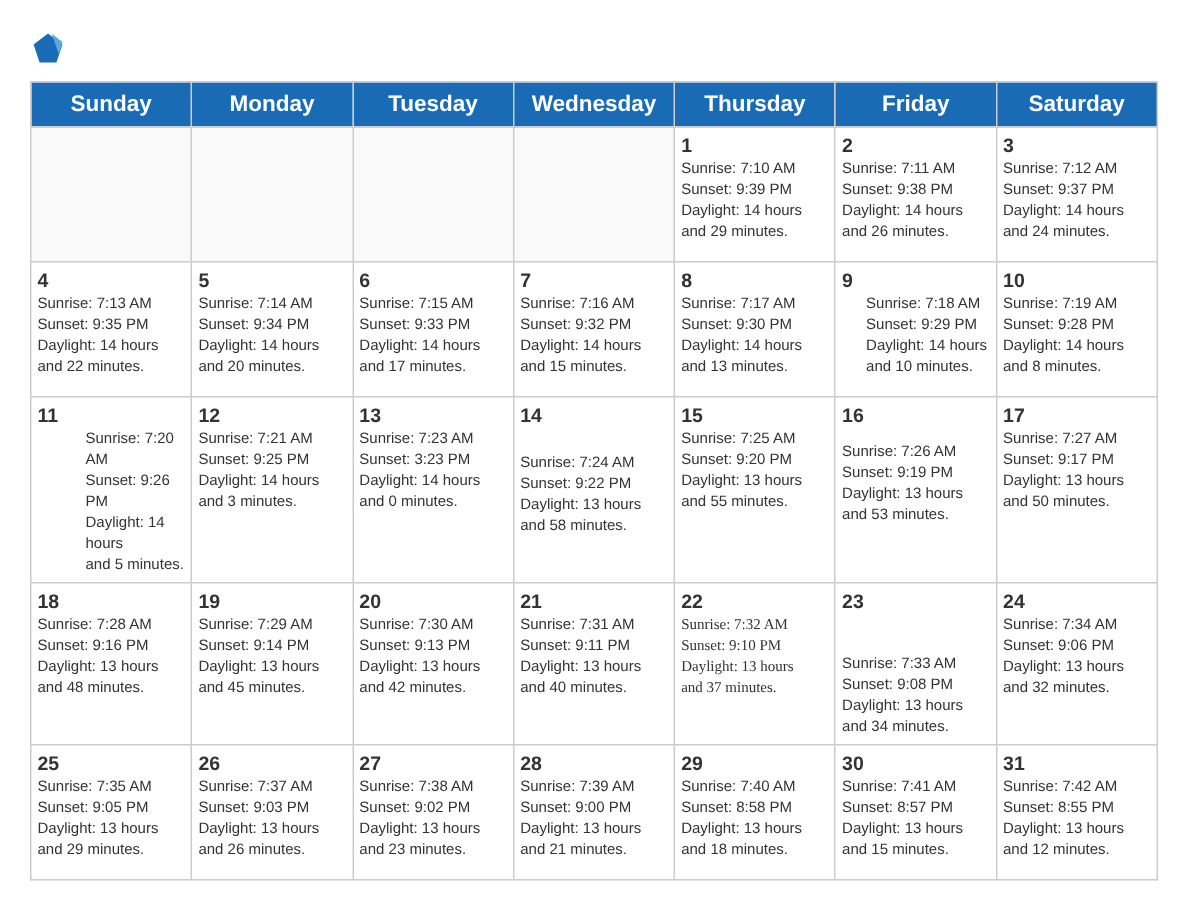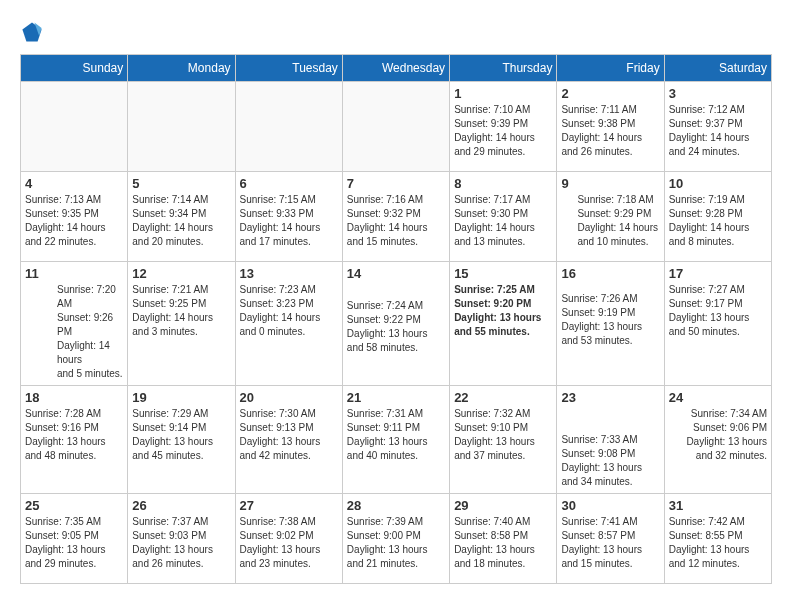--- a/index.html
+++ b/index.html
@@ -51,23 +51,23 @@
     }
     .calendar {
       width: 100%;
       border-collapse: collapse;
       table-layout: fixed;
     }
     .calendar th {
       background-color: #1a6bb5;
       color: #fff;
       padding: 6px 4px;
-      font-size: 12px;
-      font-weight: normal;
-      text-align: right;
+      font-size: 15px;
+      font-weight: bold;
+      text-align: center;
       border: 1px solid #ccc;
     }
     .calendar td {
       vertical-align: top;
       padding: 4px;
       border: 1px solid #ccc;
       height: 90px;
       font-size: 10.5px;
       color: #333;
       background: #fff;
@@ -221,21 +221,21 @@
         </td>
         <td>
           <span class="day-number">14</span>
           <div class="day-info" style="white-space: pre-line; margin-top: 18px;">Sunrise: 7:24 AM
 Sunset: 9:22 PM
 Daylight: 13 hours
 and 58 minutes.</div>
         </td>
         <td>
           <span class="day-number">15</span>
-          <div class="day-info" style="white-space: pre-line; font-weight: bold;">Sunrise: 7:25 AM
+          <div class="day-info" style="white-space: pre-line;">Sunrise: 7:25 AM
 Sunset: 9:20 PM
 Daylight: 13 hours
 and 55 minutes.</div>
         </td>
         <td>
           <span class="day-number">16</span>
           <div class="day-info" style="white-space: pre-line; margin-top: 11px;">Sunrise: 7:26 AM
 Sunset: 9:19 PM
 Daylight: 13 hours
 and 53 minutes.</div>
@@ -272,35 +272,35 @@
         </td>
         <td>
           <span class="day-number">21</span>
           <div class="day-info" style="white-space: pre-line;">Sunrise: 7:31 AM
 Sunset: 9:11 PM
 Daylight: 13 hours
 and 40 minutes.</div>
         </td>
         <td>
           <span class="day-number">22</span>
-          <div class="day-info" style="white-space: pre-line;">Sunrise: 7:32 AM
+          <div class="day-info" style="white-space: pre-line; font-family: Liberation Serif, serif;">Sunrise: 7:32 AM
 Sunset: 9:10 PM
 Daylight: 13 hours
 and 37 minutes.</div>
         </td>
         <td>
           <span class="day-number">23</span>
           <div class="day-info" style="white-space: pre-line; margin-top: 28px;">Sunrise: 7:33 AM
 Sunset: 9:08 PM
 Daylight: 13 hours
 and 34 minutes.</div>
         </td>
         <td>
           <span class="day-number">24</span>
-          <div class="day-info" style="white-space: pre-line; text-align: right;">Sunrise: 7:34 AM
+          <div class="day-info" style="white-space: pre-line;">Sunrise: 7:34 AM
 Sunset: 9:06 PM
 Daylight: 13 hours
 and 32 minutes.</div>
         </td>
       </tr>
       <tr>
         <td>
           <span class="day-number">25</span>
           <div class="day-info" style="white-space: pre-line;">Sunrise: 7:35 AM
 Sunset: 9:05 PM

